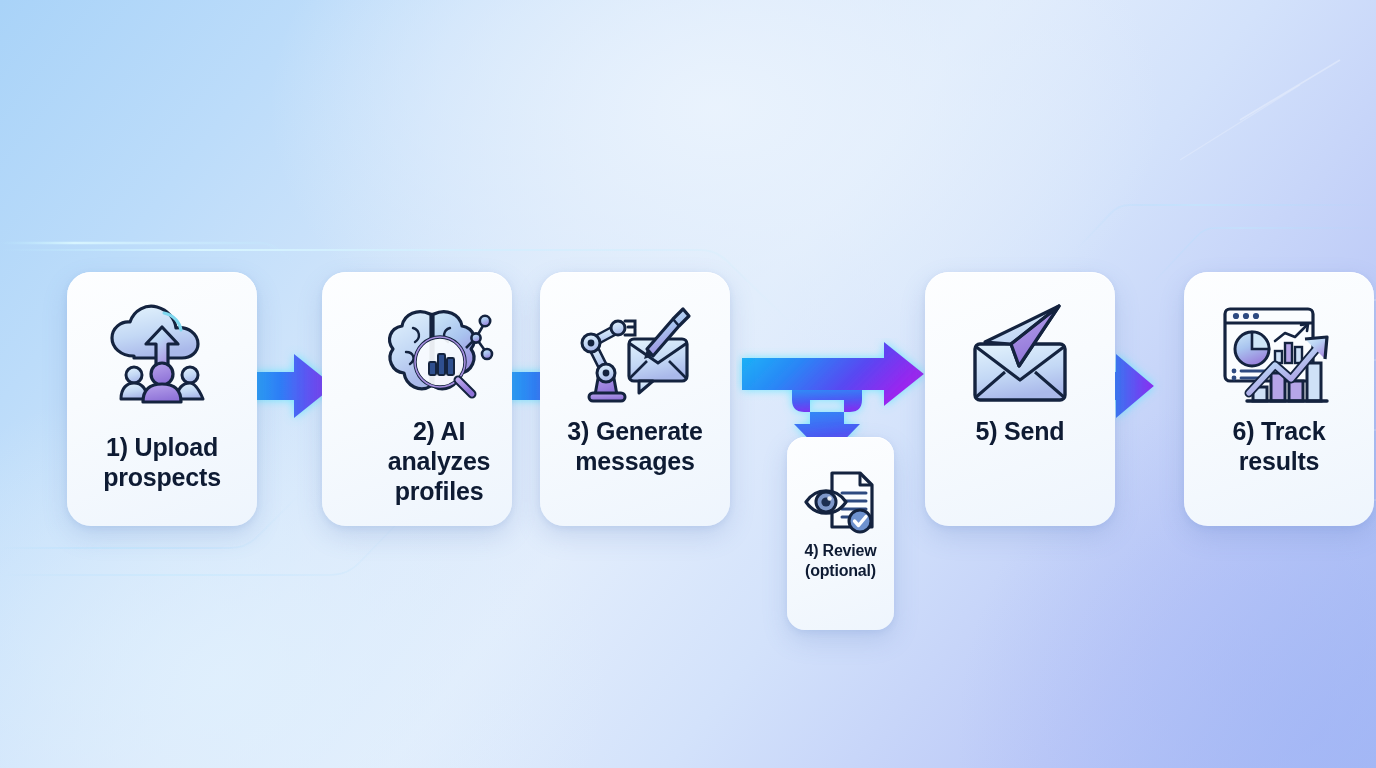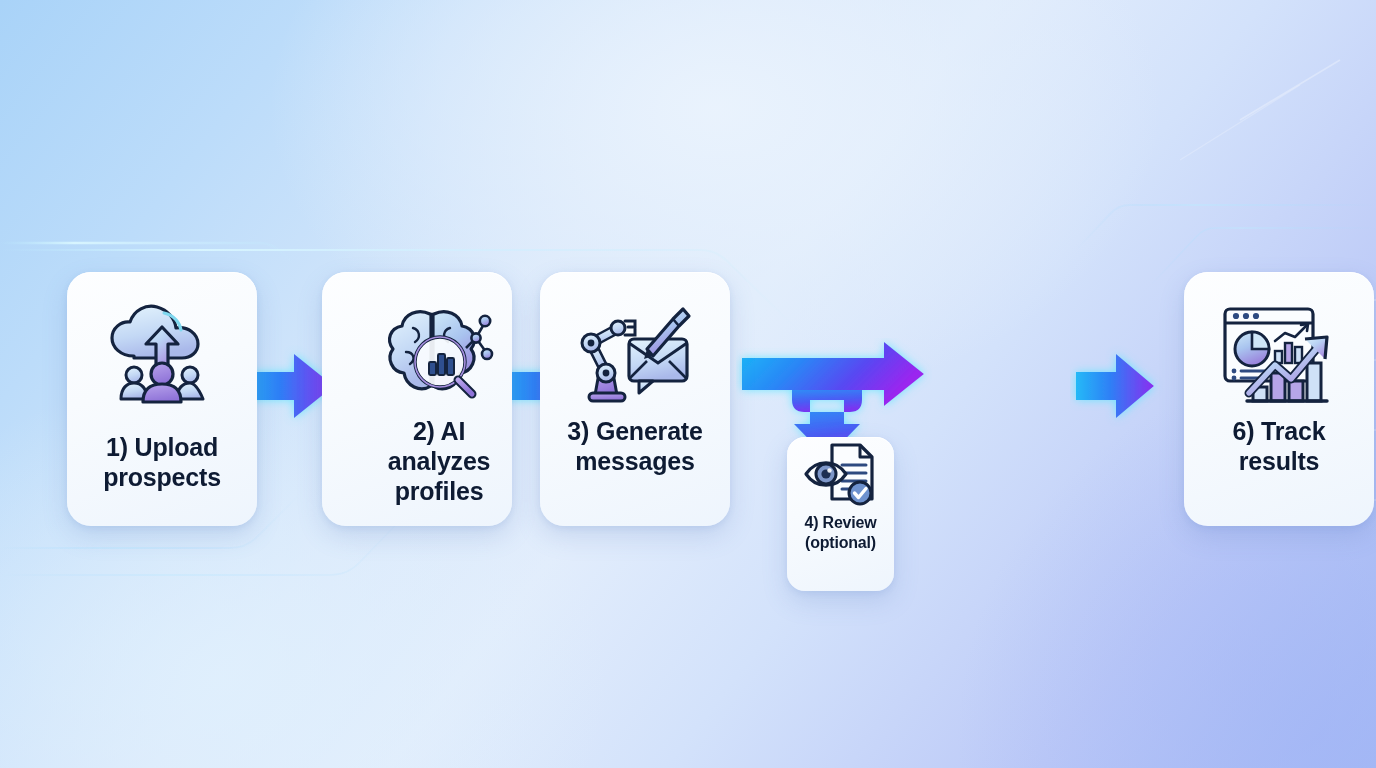--- a/index.html
+++ b/index.html
@@ -47,24 +47,24 @@
 
   .card-main {
     width: 190px;
     height: 254px;
     top: 272px;
     padding-top: 26px;
   }
 
   .card-optional {
     width: 107px;
-    height: 154px;
+    height: 193px;
     top: 437px;
     left: 787px;
-    padding-top: 0;
+    padding-top: 28px;
     border-radius: 18px;
   }
 
   .icon-wrap {
     width: 124px;
     height: 112px;
     display: flex;
     align-items: center;
     justify-content: center;
   }
@@ -359,20 +359,35 @@
         <circle cx="27.5" cy="31.5" r="2.2" fill="#ffffff" fill-opacity="0.9"></circle>
 
         <circle cx="58" cy="54" r="11" fill="#6e92cf" stroke="#14233f" stroke-width="3"></circle>
         <path d="M52.5 54 L56.5 58.5 L64 49.5" fill="none" stroke="#ffffff" stroke-width="3.4" stroke-linecap="round" stroke-linejoin="round"></path>
       </svg>
     </div>
     <div class="card-label">4) Review
 (optional)</div>
   </div>
 
+  <div class="card card-main" style="left:925px;">
+    <div class="icon-wrap">
+      <svg width="118" height="108" viewBox="0 0 118 108">
+
+        <rect x="14" y="44" width="90" height="56" rx="5" fill="url(#icoFillCool)" stroke="#14233f" stroke-width="3.4"></rect>
+        <path d="M14 46 L59 80 L104 46" fill="none" stroke="#14233f" stroke-width="3.2" stroke-linejoin="round"></path>
+        <path d="M14 98 L44 72 M104 98 L74 72" fill="none" stroke="#14233f" stroke-width="3"></path>
+
+        <path d="M24 42 L98 6 L58 66 L50 44 Z" fill="url(#icoFillCool)" stroke="#14233f" stroke-width="3.2" stroke-linejoin="round"></path>
+        <path d="M98 6 L50 44 L58 66 Z" fill="url(#icoPurple)" stroke="#14233f" stroke-width="3.2" stroke-linejoin="round"></path>
+        <path d="M98 6 L50 44" fill="none" stroke="#14233f" stroke-width="3"></path>
+      </svg>
+    </div>
+    <div class="card-label">5) Send</div>
+  </div>
 
   <div class="card card-main" style="left:1140px;margin-left:44px;">
     <div class="icon-wrap">
       <svg width="124" height="110" viewBox="0 0 124 110">
 
         <rect x="8" y="10" width="88" height="72" rx="5" fill="#fbfdff" stroke="#14233f" stroke-width="3.2"></rect>
         <path d="M8 24 L96 24" stroke="#14233f" stroke-width="3"></path>
         <circle cx="19" cy="17" r="3.1" fill="#2e4a80"></circle>
         <circle cx="29" cy="17" r="3.1" fill="#2e4a80"></circle>
         <circle cx="39" cy="17" r="3.1" fill="#2e4a80"></circle>

